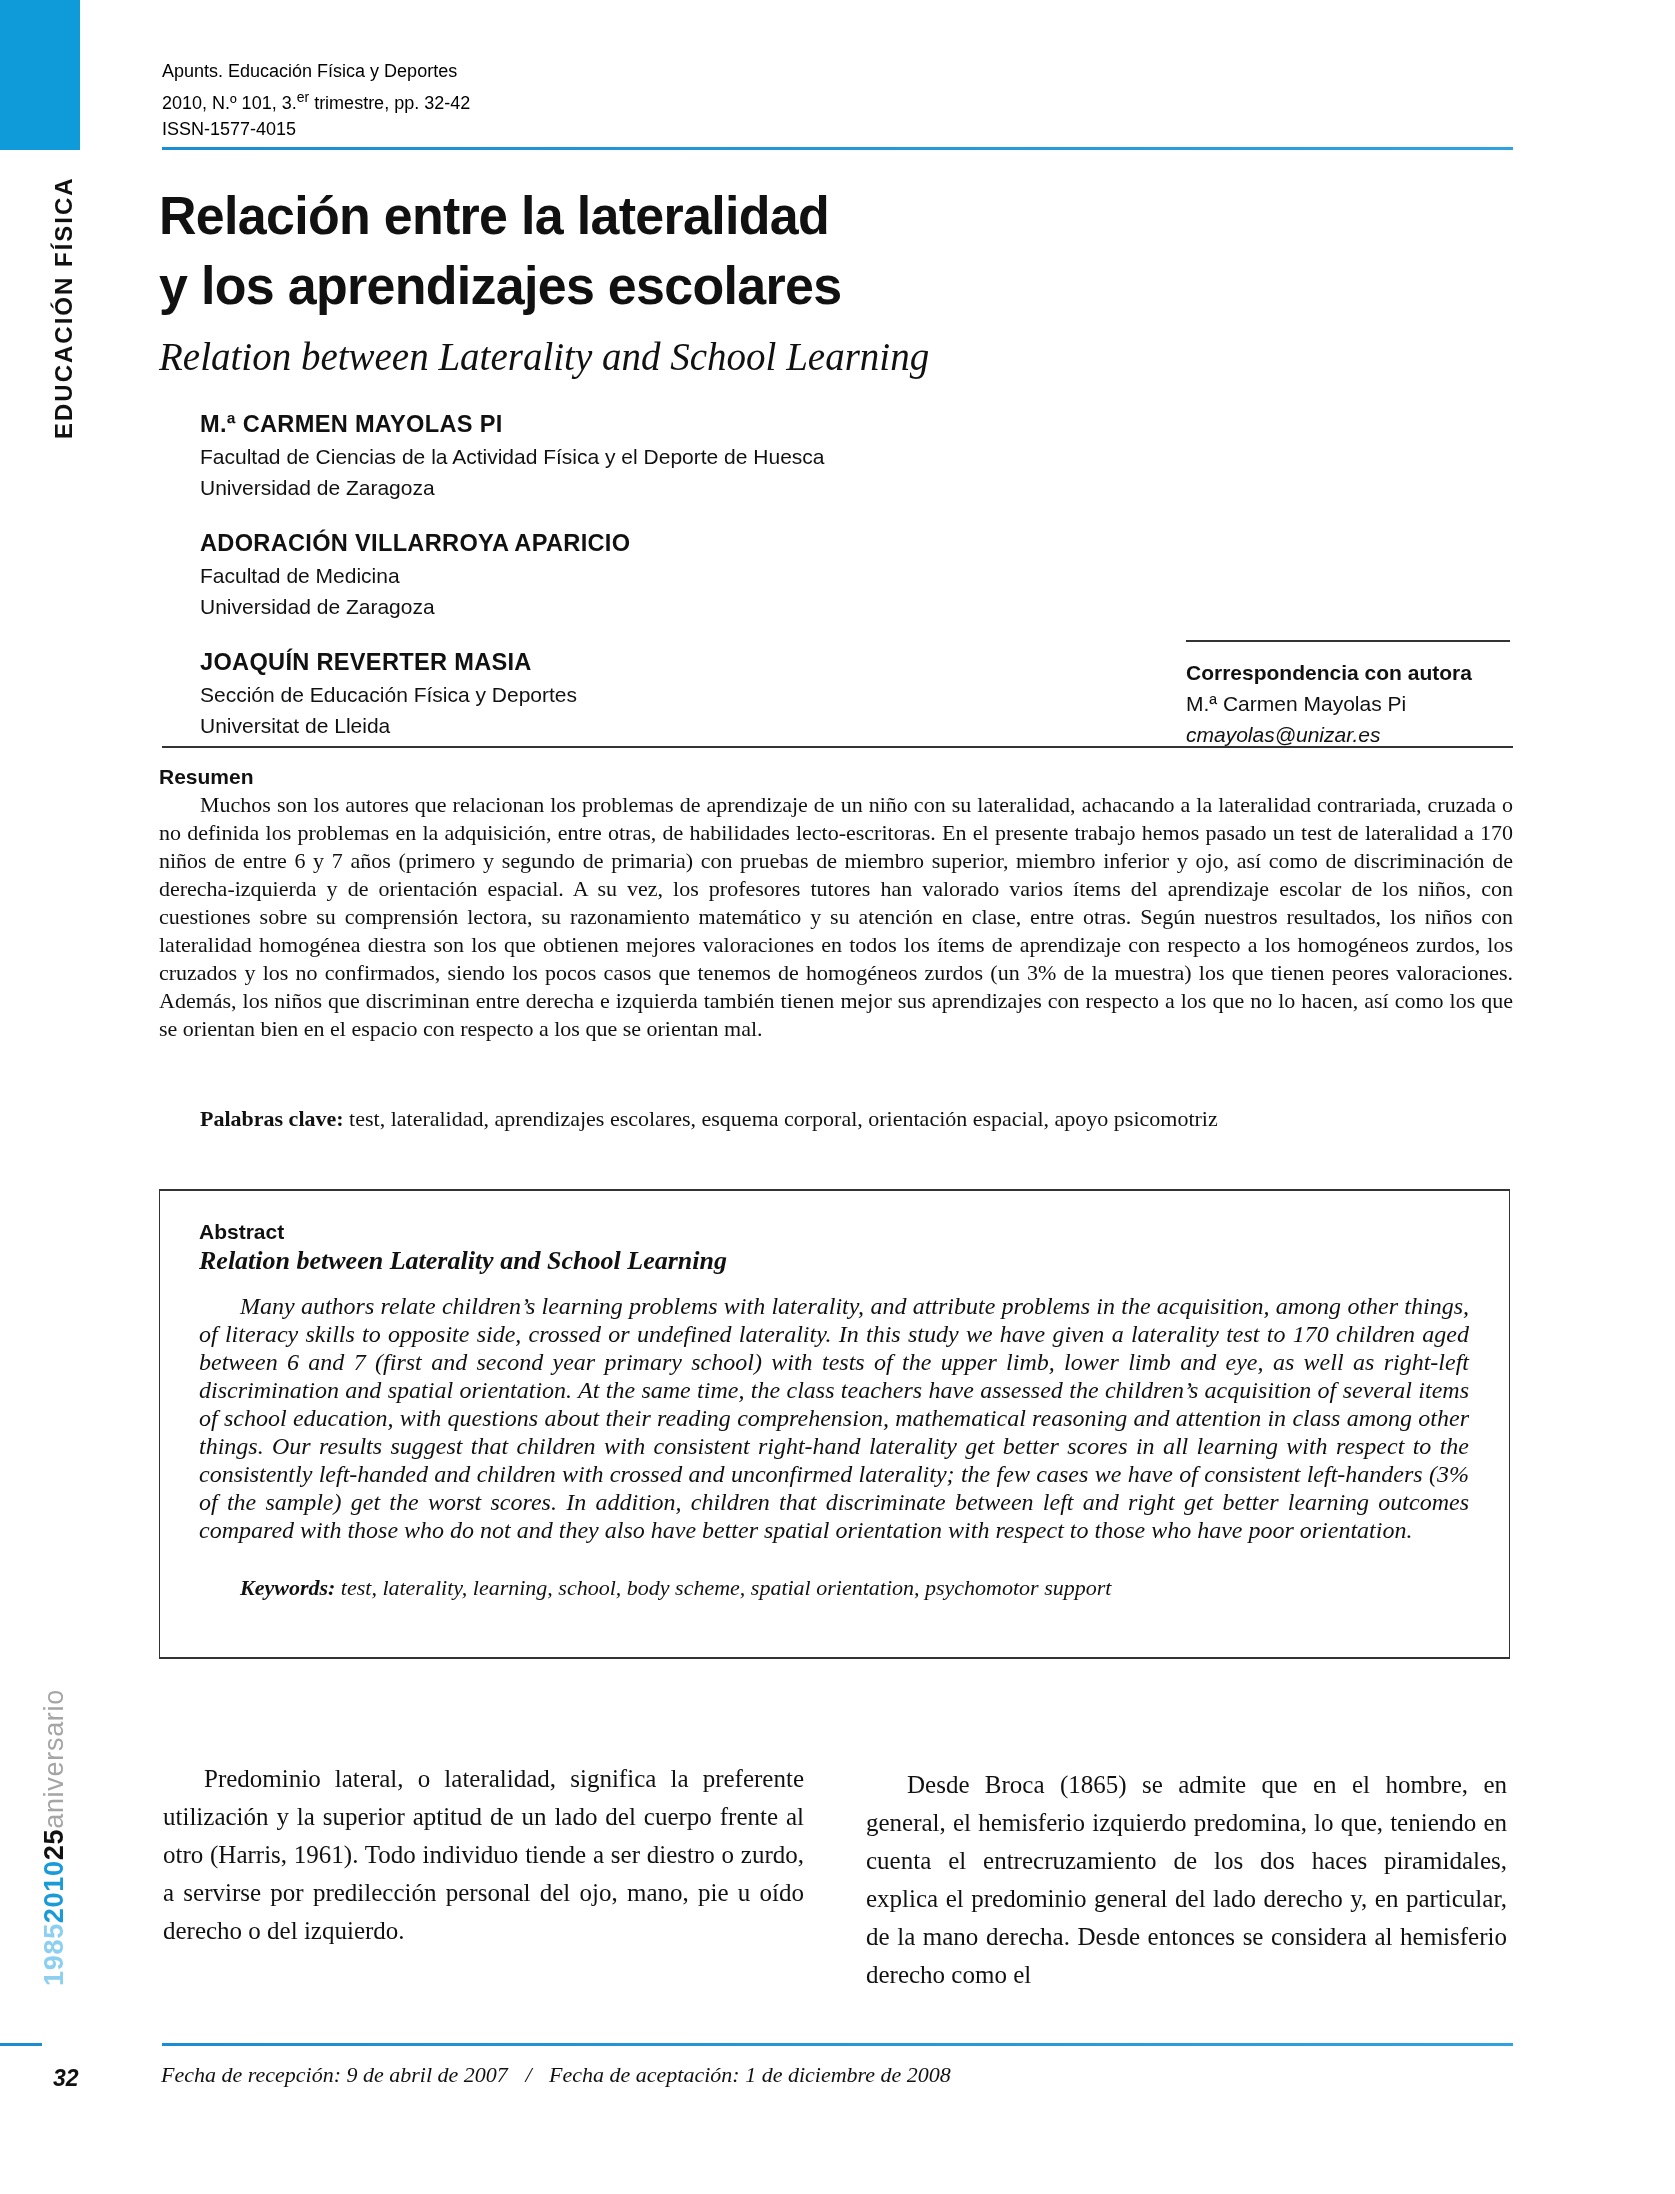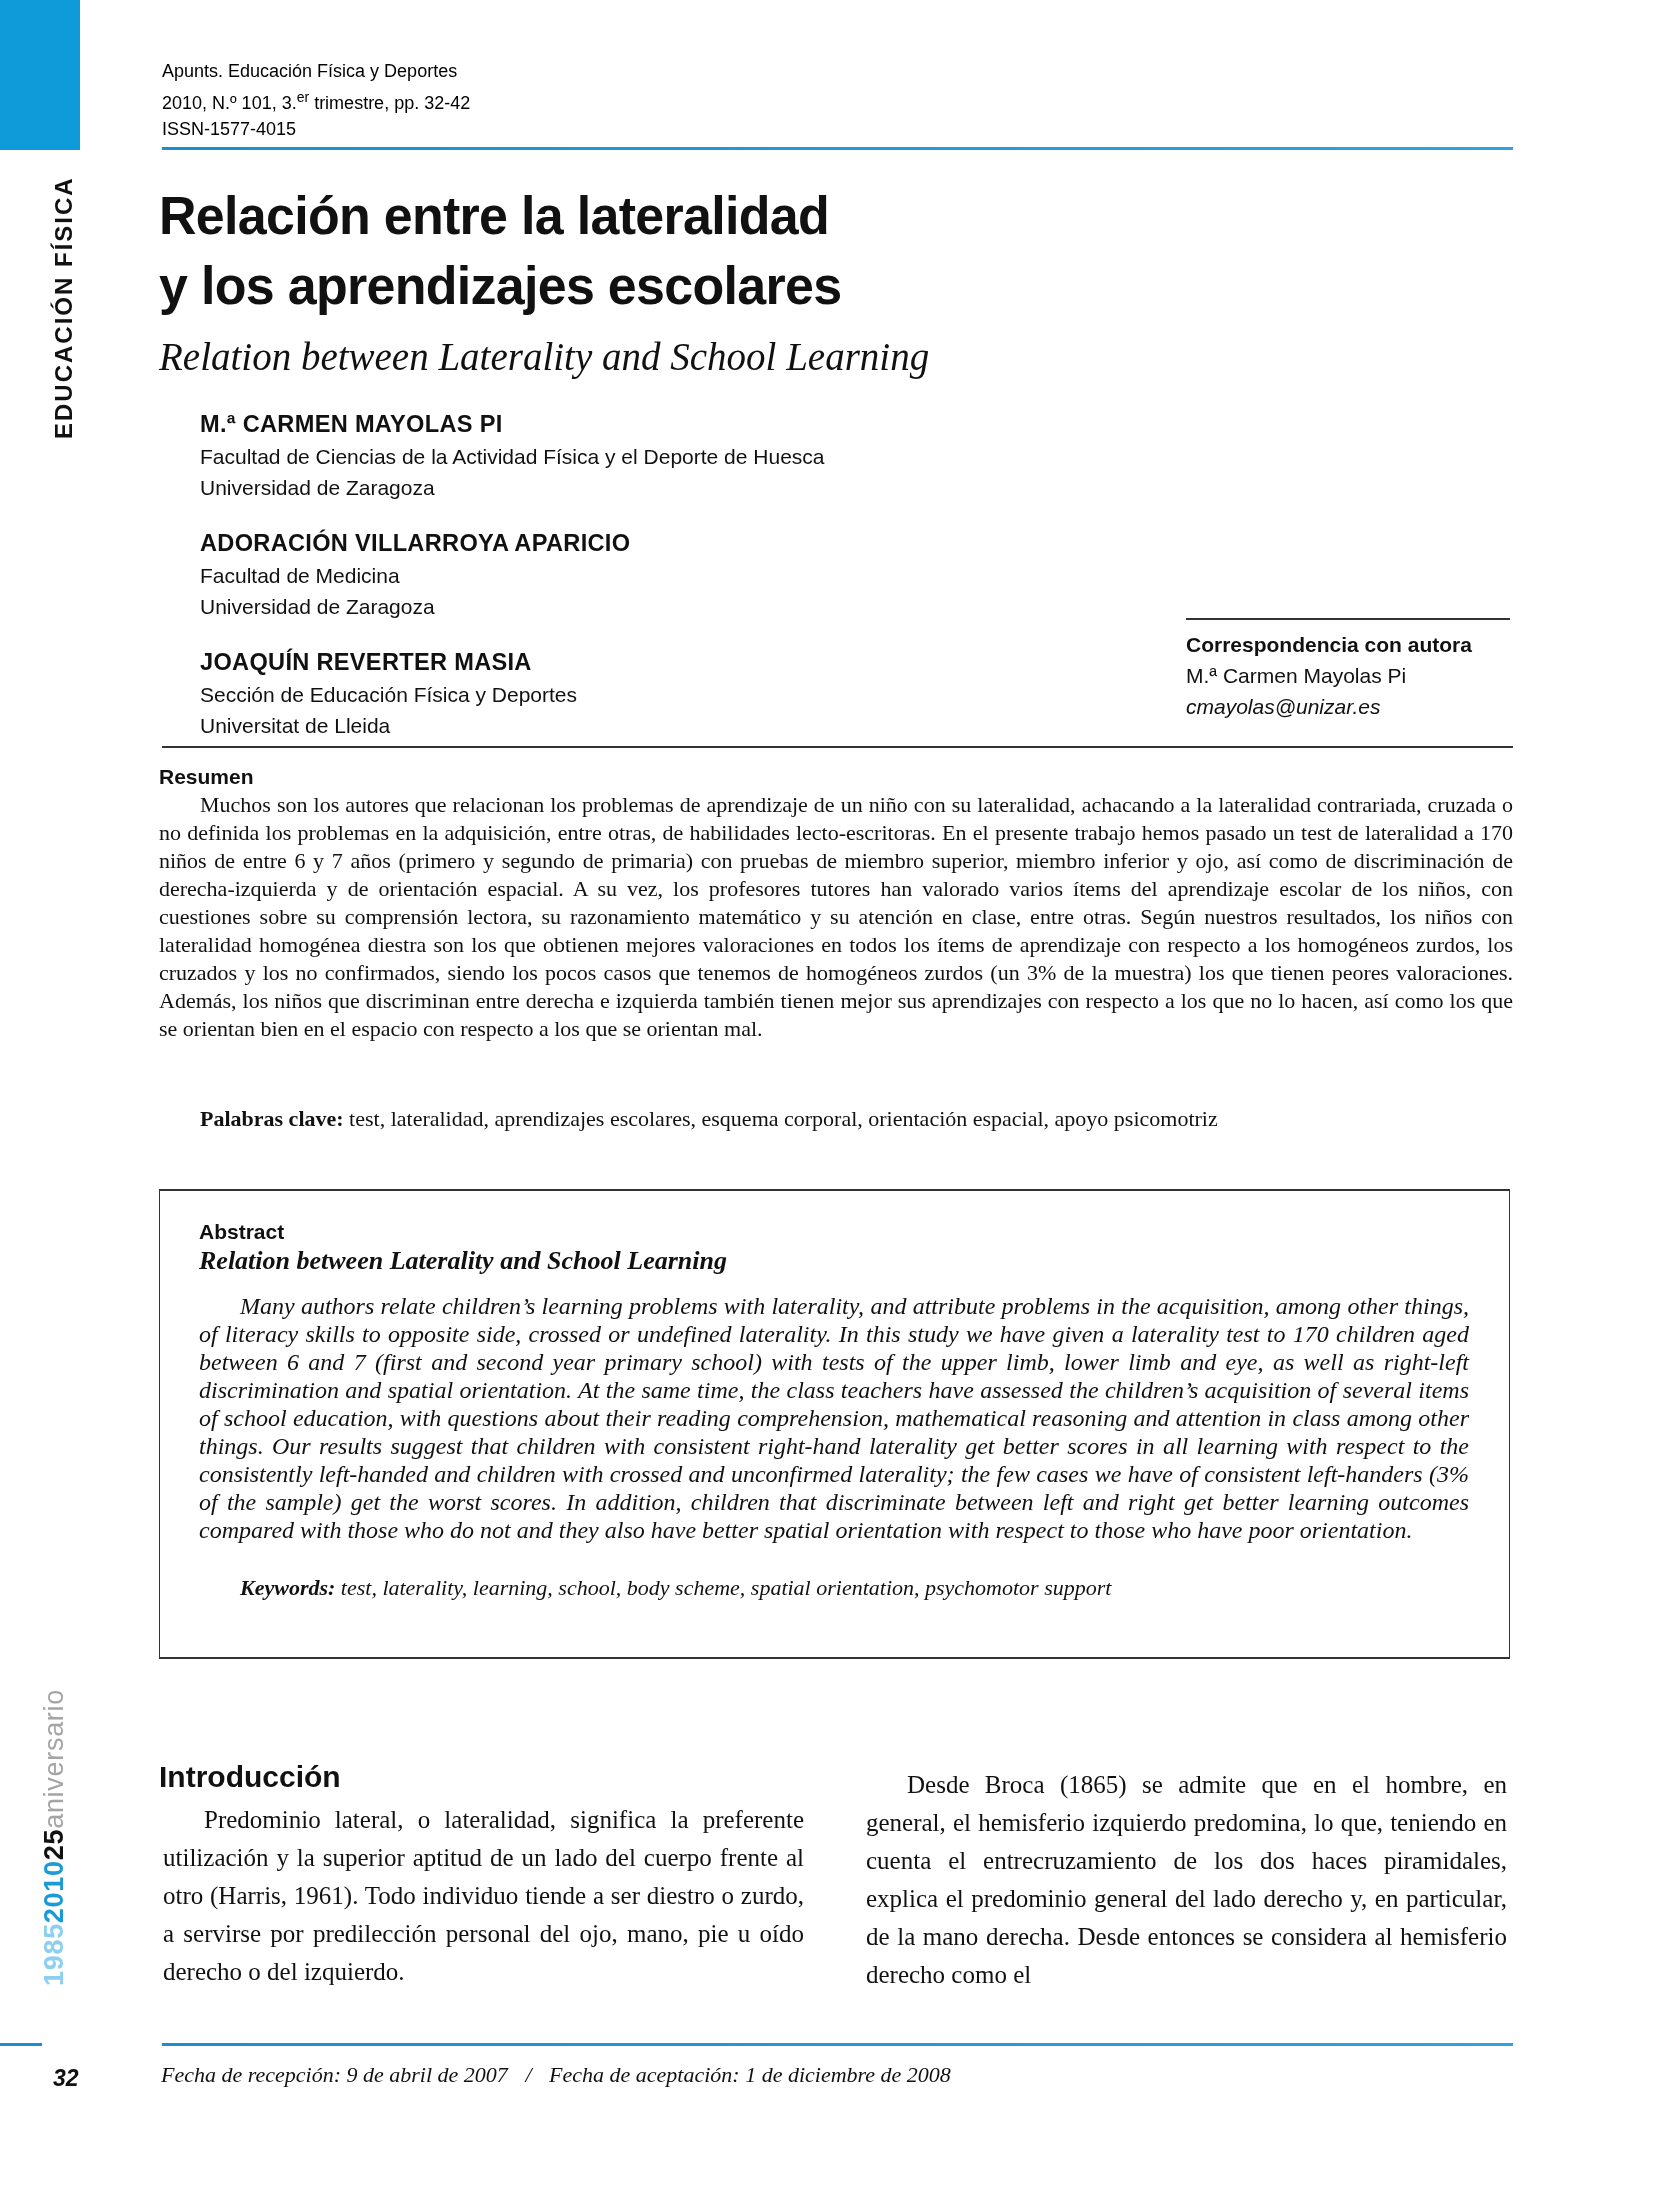--- a/index.html
+++ b/index.html
@@ -11,21 +11,21 @@
   .journal { left:162px; top:58px; font-size:18px; line-height:26px; color:#000000; }
   .journal sup { font-size:14px; }
   .rule-top { left:162px; top:147px; width:1351px; height:3.4px; background:linear-gradient(90deg,#1a8ed0,#2fa3df); }
   .vert-section { left:50px; top:439px; transform:rotate(-90deg); transform-origin:left top; font-size:24px; font-weight:700; letter-spacing:2px; white-space:nowrap; }
   .title { left:159px; top:181px; font-size:53px; font-weight:900; line-height:70px; letter-spacing:-0.7px; transform:scaleX(0.98); transform-origin:left; }
   .subtitle { left:159px; top:330px; font-size:39px; font-style:italic; line-height:54px; }
   .authors { left:200px; top:407px; width:878px; }
   .author { margin-bottom:23px; }
   .author-name { font-size:23.6px; font-weight:900; line-height:34px; letter-spacing:0.3px; }
   .aff { font-size:21px; line-height:31px; }
-  .corr { left:1186px; top:618px; width:324px; border-top:2px solid #333; padding-top:9px; }
+  .corr { left:1186px; top:640px; width:324px; border-top:2px solid #333; padding-top:15px; }
   .corr-title { font-size:21px; font-weight:700; line-height:31px; }
   .corr-line { font-size:21px; line-height:31px; }
   .corr-email { font-size:21px; font-style:italic; line-height:31px; }
   .rule-mid { left:162px; top:746px; width:1351px; height:2px; background:#333; }
   .resumen { left:159px; top:763px; width:1354px; }
   .sec-head { font-size:21px; font-weight:900; line-height:28px; }
   .para { font-size:22px; line-height:28px; text-align:justify; text-indent:41px; margin:0; }
   .keywords { left:200px; top:1105px; font-size:22px; line-height:28px; }
   .abstract-box { left:159px; top:1189px; width:1351px; height:470px; border:1.4px solid #333; border-top-width:2.7px; border-bottom-width:2.7px; box-sizing:border-box; }
   .abs-inner { position:absolute; left:39px; top:27px; width:1270px; }
@@ -111,21 +111,20 @@
     <p class="abs-para serif">Many authors relate children’s learning problems with laterality, and attribute problems in the acquisition, among other things, of literacy skills to opposite side, crossed or undefined laterality. In this study we have given a laterality test to 170 children aged between 6 and 7 (first and second year primary school) with tests of the upper limb, lower limb and eye, as well as right-left discrimination and spatial orientation. At the same time, the class teachers have assessed the children’s acquisition of several items of school education, with questions about their reading comprehension, mathematical reasoning and attention in class among other things. Our results suggest that children with consistent right-hand laterality get better scores in all learning with respect to the consistently left-handed and children with crossed and unconfirmed laterality; the few cases we have of consistent left-handers (3% of the sample) get the worst scores. In addition, children that discriminate between left and right get better learning outcomes compared with those who do not and they also have better spatial orientation with respect to those who have poor orientation.</p>
     <div class="abs-kw serif">
       <b>Keywords:</b><span> test, laterality, learning, school, body scheme, spatial orientation, psychomotor support</span>
     </div>
   </div>
 </div>
 
 <div class="abs anniv sans"><span class="y1">1985</span><span class="y2">2010</span><span class="n">25</span><span class="a">aniversario</span></div>
 
 <div class="abs intro-l">
-  <div class="intro-head sans">Introducción</div>
   <p class="intro-para serif">Predominio lateral, o lateralidad, significa la preferente utilización y la superior aptitud de un lado del cuerpo frente al otro (Harris, 1961). Todo individuo tiende a ser diestro o zurdo, a servirse por predilección personal del ojo, mano, pie u oído derecho o del izquierdo.</p>
 </div>
 <div class="abs intro-r">
   <p class="intro-para serif">Desde Broca (1865) se admite que en el hombre, en general, el hemisferio izquierdo predomina, lo que, teniendo en cuenta el entrecruzamiento de los dos haces piramidales, explica el predominio general del lado derecho y, en particular, de la mano derecha. Desde entonces se considera al hemisferio derecho como el</p>
 </div>
 
 <div class="abs rule-bot-l"></div>
 <div class="abs rule-bot"></div>
 
 <div class="abs pagenum sans">32</div>

